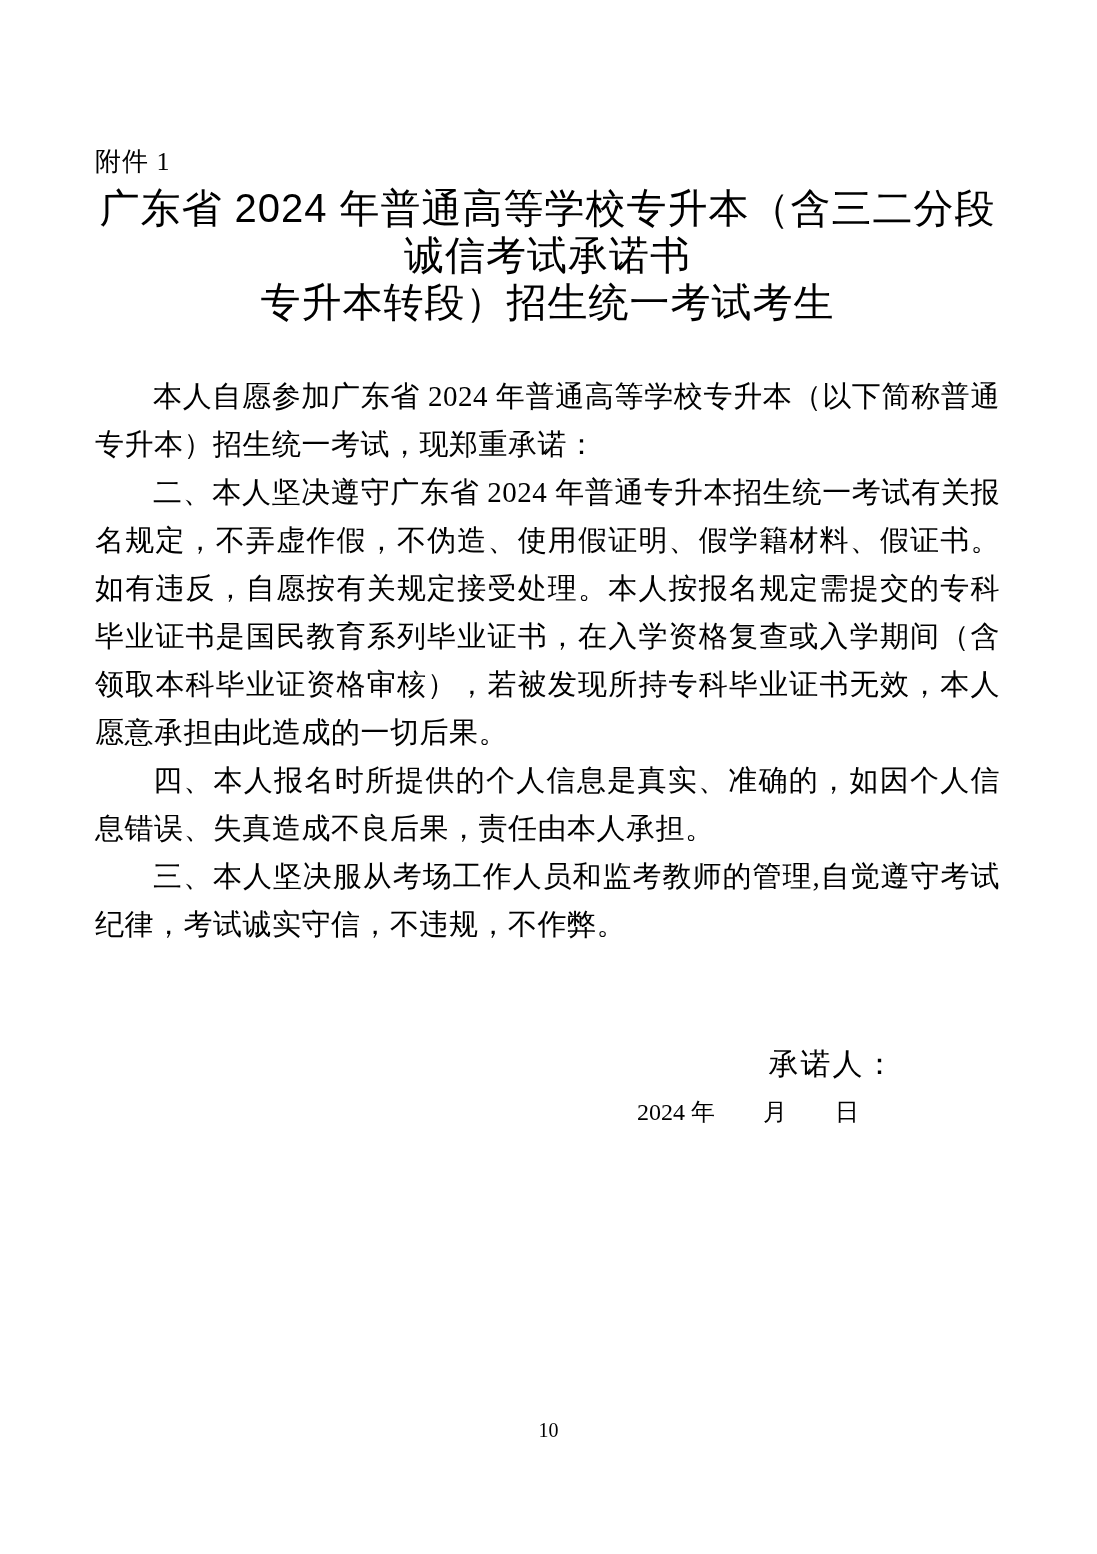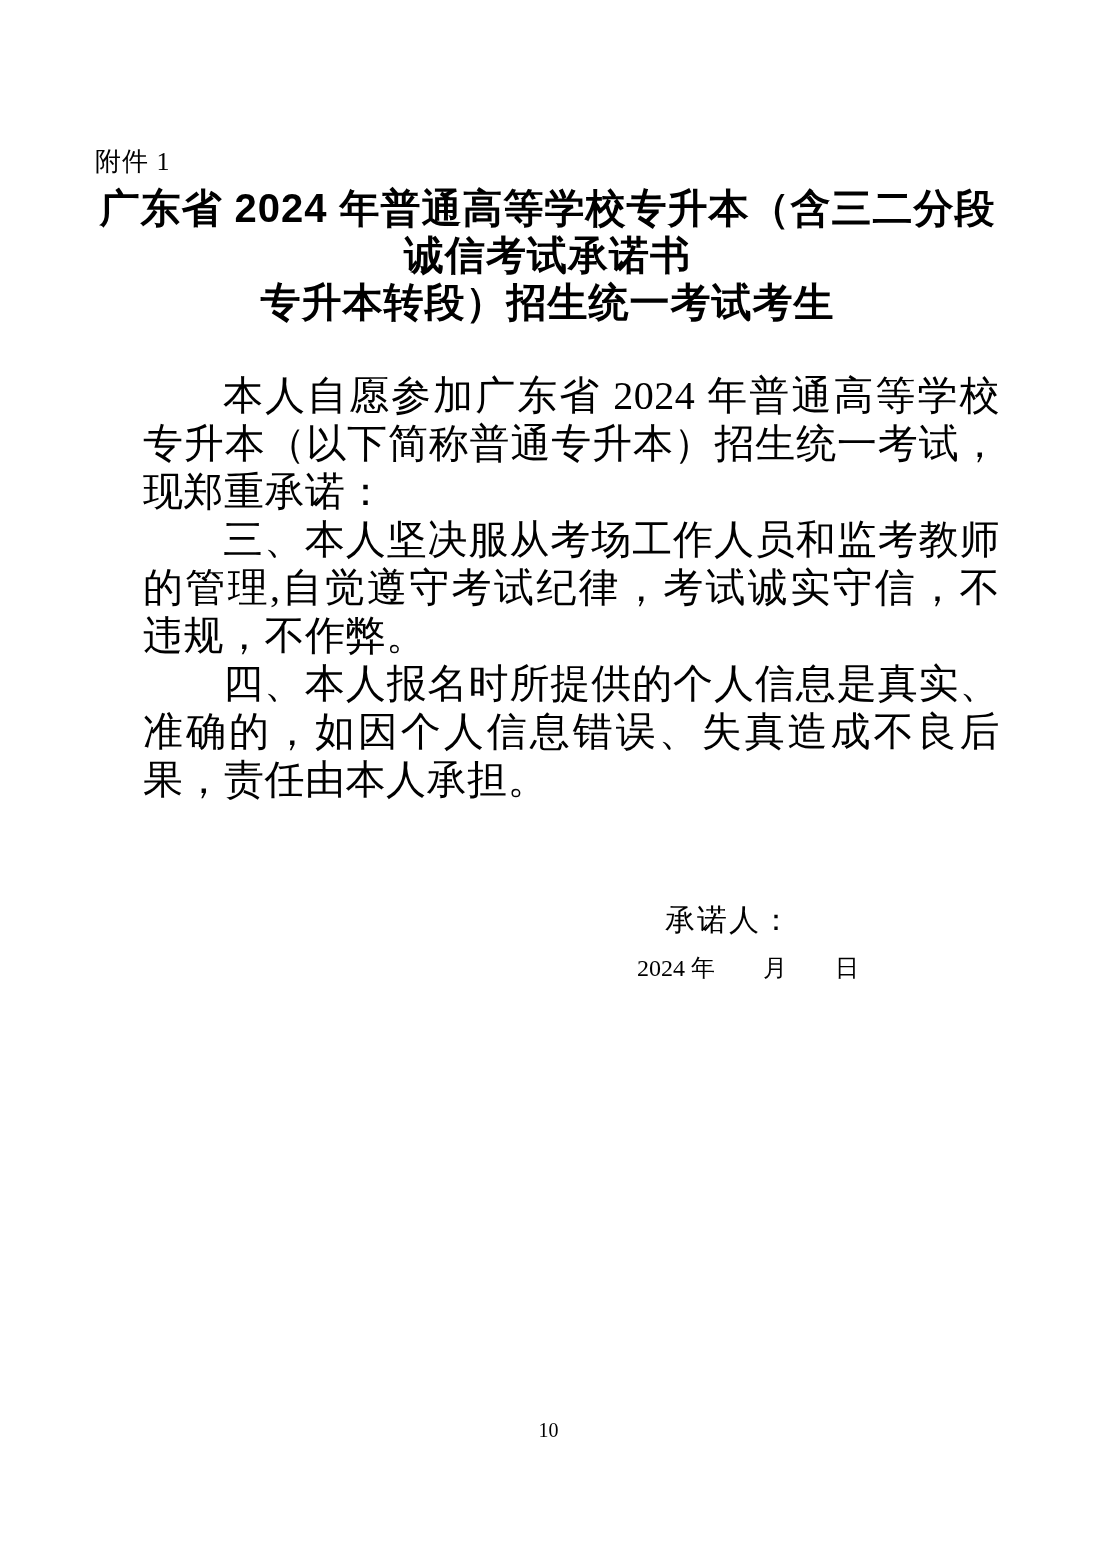--- a/index.html
+++ b/index.html
@@ -19,44 +19,44 @@
     padding: 147px 97px 16px 95px;
   }
   .attachment {
     font-size: 26px;
     line-height: 30px;
     letter-spacing: 1px;
   }
   .title {
     margin: 8px 0 0 0;
     font-family: "Liberation Sans", sans-serif;
-    font-weight: bold;
+    font-weight: normal;
     font-size: 40px;
     line-height: 47px;
     text-align: center;
     letter-spacing: 1px;
   }
   .body-text {
     margin-top: 46px;
-    font-size: 40px;
+    font-size: 29px;
     line-height: 48px;
     text-align: justify;
     letter-spacing: 0.5px;
-    margin-left: 48px;
   }
   .body-text p {
     margin: 0;
     text-indent: 2em;
   }
   .signer {
     margin-top: 92px;
     margin-left: 570px;
     font-size: 30px;
     line-height: 48px;
     letter-spacing: 2px;
+    text-align: center;
   }
   .date {
     margin-left: 542px;
     font-size: 24px;
     line-height: 48px;
   }
   .pagenum {
     position: absolute;
     left: 0;
     right: 0;
@@ -74,22 +74,23 @@
   <div class="attachment">附件 1</div>
 
   <h1 class="title">
     <div>广东省 2024 年普通高等学校专升本（含三二分段</div>
     <div>诚信考试承诺书</div>
     <div>专升本转段）招生统一考试考生</div>
   </h1>
 
   <div class="body-text">
     <p>本人自愿参加广东省 2024 年普通高等学校专升本（以下简称普通专升本）招生统一考试，现郑重承诺：</p>
+    <p>二、本人坚决遵守广东省 2024 年普通专升本招生统一考试有关报名规定，不弄虚作假，不伪造、使用假证明、假学籍材料、假证书。如有违反，自愿按有关规定接受处理。本人按报名规定需提交的专科毕业证书是国民教育系列毕业证书，在入学资格复查或入学期间（含领取本科毕业证资格审核），若被发现所持专科毕业证书无效，本人愿意承担由此造成的一切后果。</p>
+    <p>四、本人报名时所提供的个人信息是真实、准确的，如因个人信息错误、失真造成不良后果，责任由本人承担。</p>
     <p>三、本人坚决服从考场工作人员和监考教师的管理,自觉遵守考试纪律，考试诚实守信，不违规，不作弊。</p>
-    <p>四、本人报名时所提供的个人信息是真实、准确的，如因个人信息错误、失真造成不良后果，责任由本人承担。</p>
   </div>
 
   <div class="signer">承诺人：</div>
 
   <div class="date">2024 年　　月　　日</div>
 
   <div class="pagenum">10</div>
 
 </div>
 

